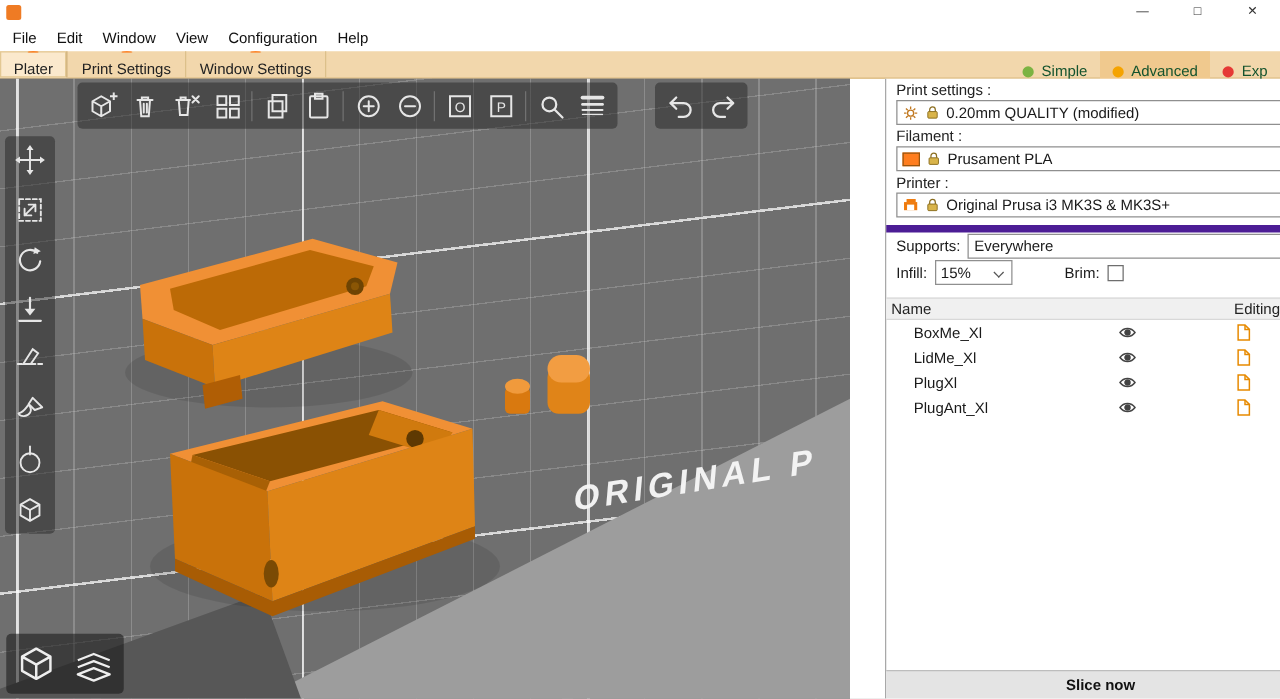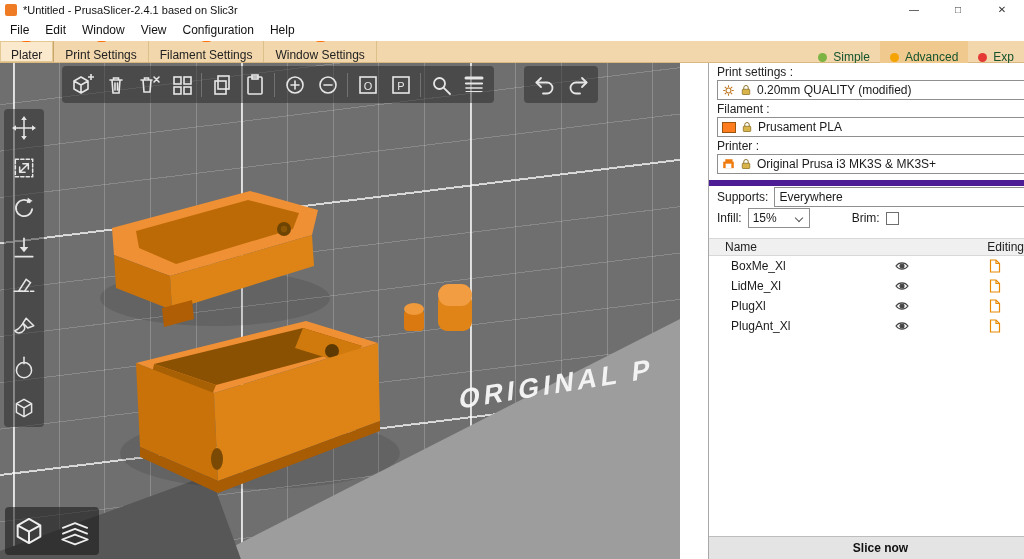--- a/index.html
+++ b/index.html
@@ -69,40 +69,39 @@
 
   .opt-row { display:flex; align-items:center; padding:0 5px 0 8px; height:24px; }
   .row-supports { margin-top:6px; border-top:6px solid #4c1d95; padding-top:2px; height:26px; }
   .opt-row .combo { flex:1; margin:0 0 0 6px; }
   .combo.small { flex:none; width:62px; }
   .checkbox { width:13px; height:13px; border:1px solid #6e6e6e; background:#fff; margin-left:6px; }
 
   .obj-table { margin-top:8px; }
   .obj-head { height:18px; background:#f0f0f0; border-top:1px solid #d8d8d8; border-bottom:1px solid #d8d8d8;
     display:flex; align-items:center; color:#222; }
-  .obj-head .col-name { margin-left:16px; }
+  .obj-head .col-name { margin-left:4px; }
   .obj-head .col-edit { margin-left:auto; margin-right:28px; }
   .obj-row { position:relative; height:20px; display:flex; align-items:center; }
   .obj-name { margin-left:22px; }
   .row-eye { position:absolute; left:186px; top:3px; }
   .row-edit { position:absolute; left:280px; top:3px; }
 
   .slice-bar { position:absolute; left:0; right:0; bottom:0; height:23px; background:#e4e4e4; border-top:1px solid #bdbdbd;
     display:flex; align-items:center; justify-content:center; font-weight:bold; color:#111;text-align:right; }
 
   svg { display:block; }
 </style>
 </head>
 <body>
 
 <div class="app">
 
   <div class="titlebar">
     <div class="app-icon"></div>
-    <span class="title-text">*Untitled - PrusaSlicer-2.4.1 based on Slic3r</span>
     <div class="win-controls">
       <div class="win-btn">—</div>
       <div class="win-btn">□</div>
       <div class="win-btn">✕</div>
     </div>
   </div>
 
   <div class="menubar">
     <span class="menu-item">File</span>
     <span class="menu-item">Edit</span>
@@ -113,24 +112,20 @@
   </div>
 
   <div class="tabbar">
     <div class="tab active">
       <span class="dot" style="background-color: rgb(255, 107, 0);"></span>
       <span>Plater</span>
     </div>
     <div class="tab">
       <span class="dot" style="background-color: rgb(255, 107, 0);"></span>
       <span>Print Settings</span>
-    </div>
-    <div class="tab">
-      <span class="dot" style="background-color: rgb(255, 107, 0);"></span>
-      <span>Filament Settings</span>
     </div>
     <div class="tab">
       <span class="dot" style="background-color: rgb(255, 107, 0);"></span>
       <span>Window Settings</span>
     </div>
     <div class="modes">
       <div class="mode">
         <span class="dot" style="background-color: rgb(124, 179, 66);"></span>
         <span>Simple</span>
       </div>

